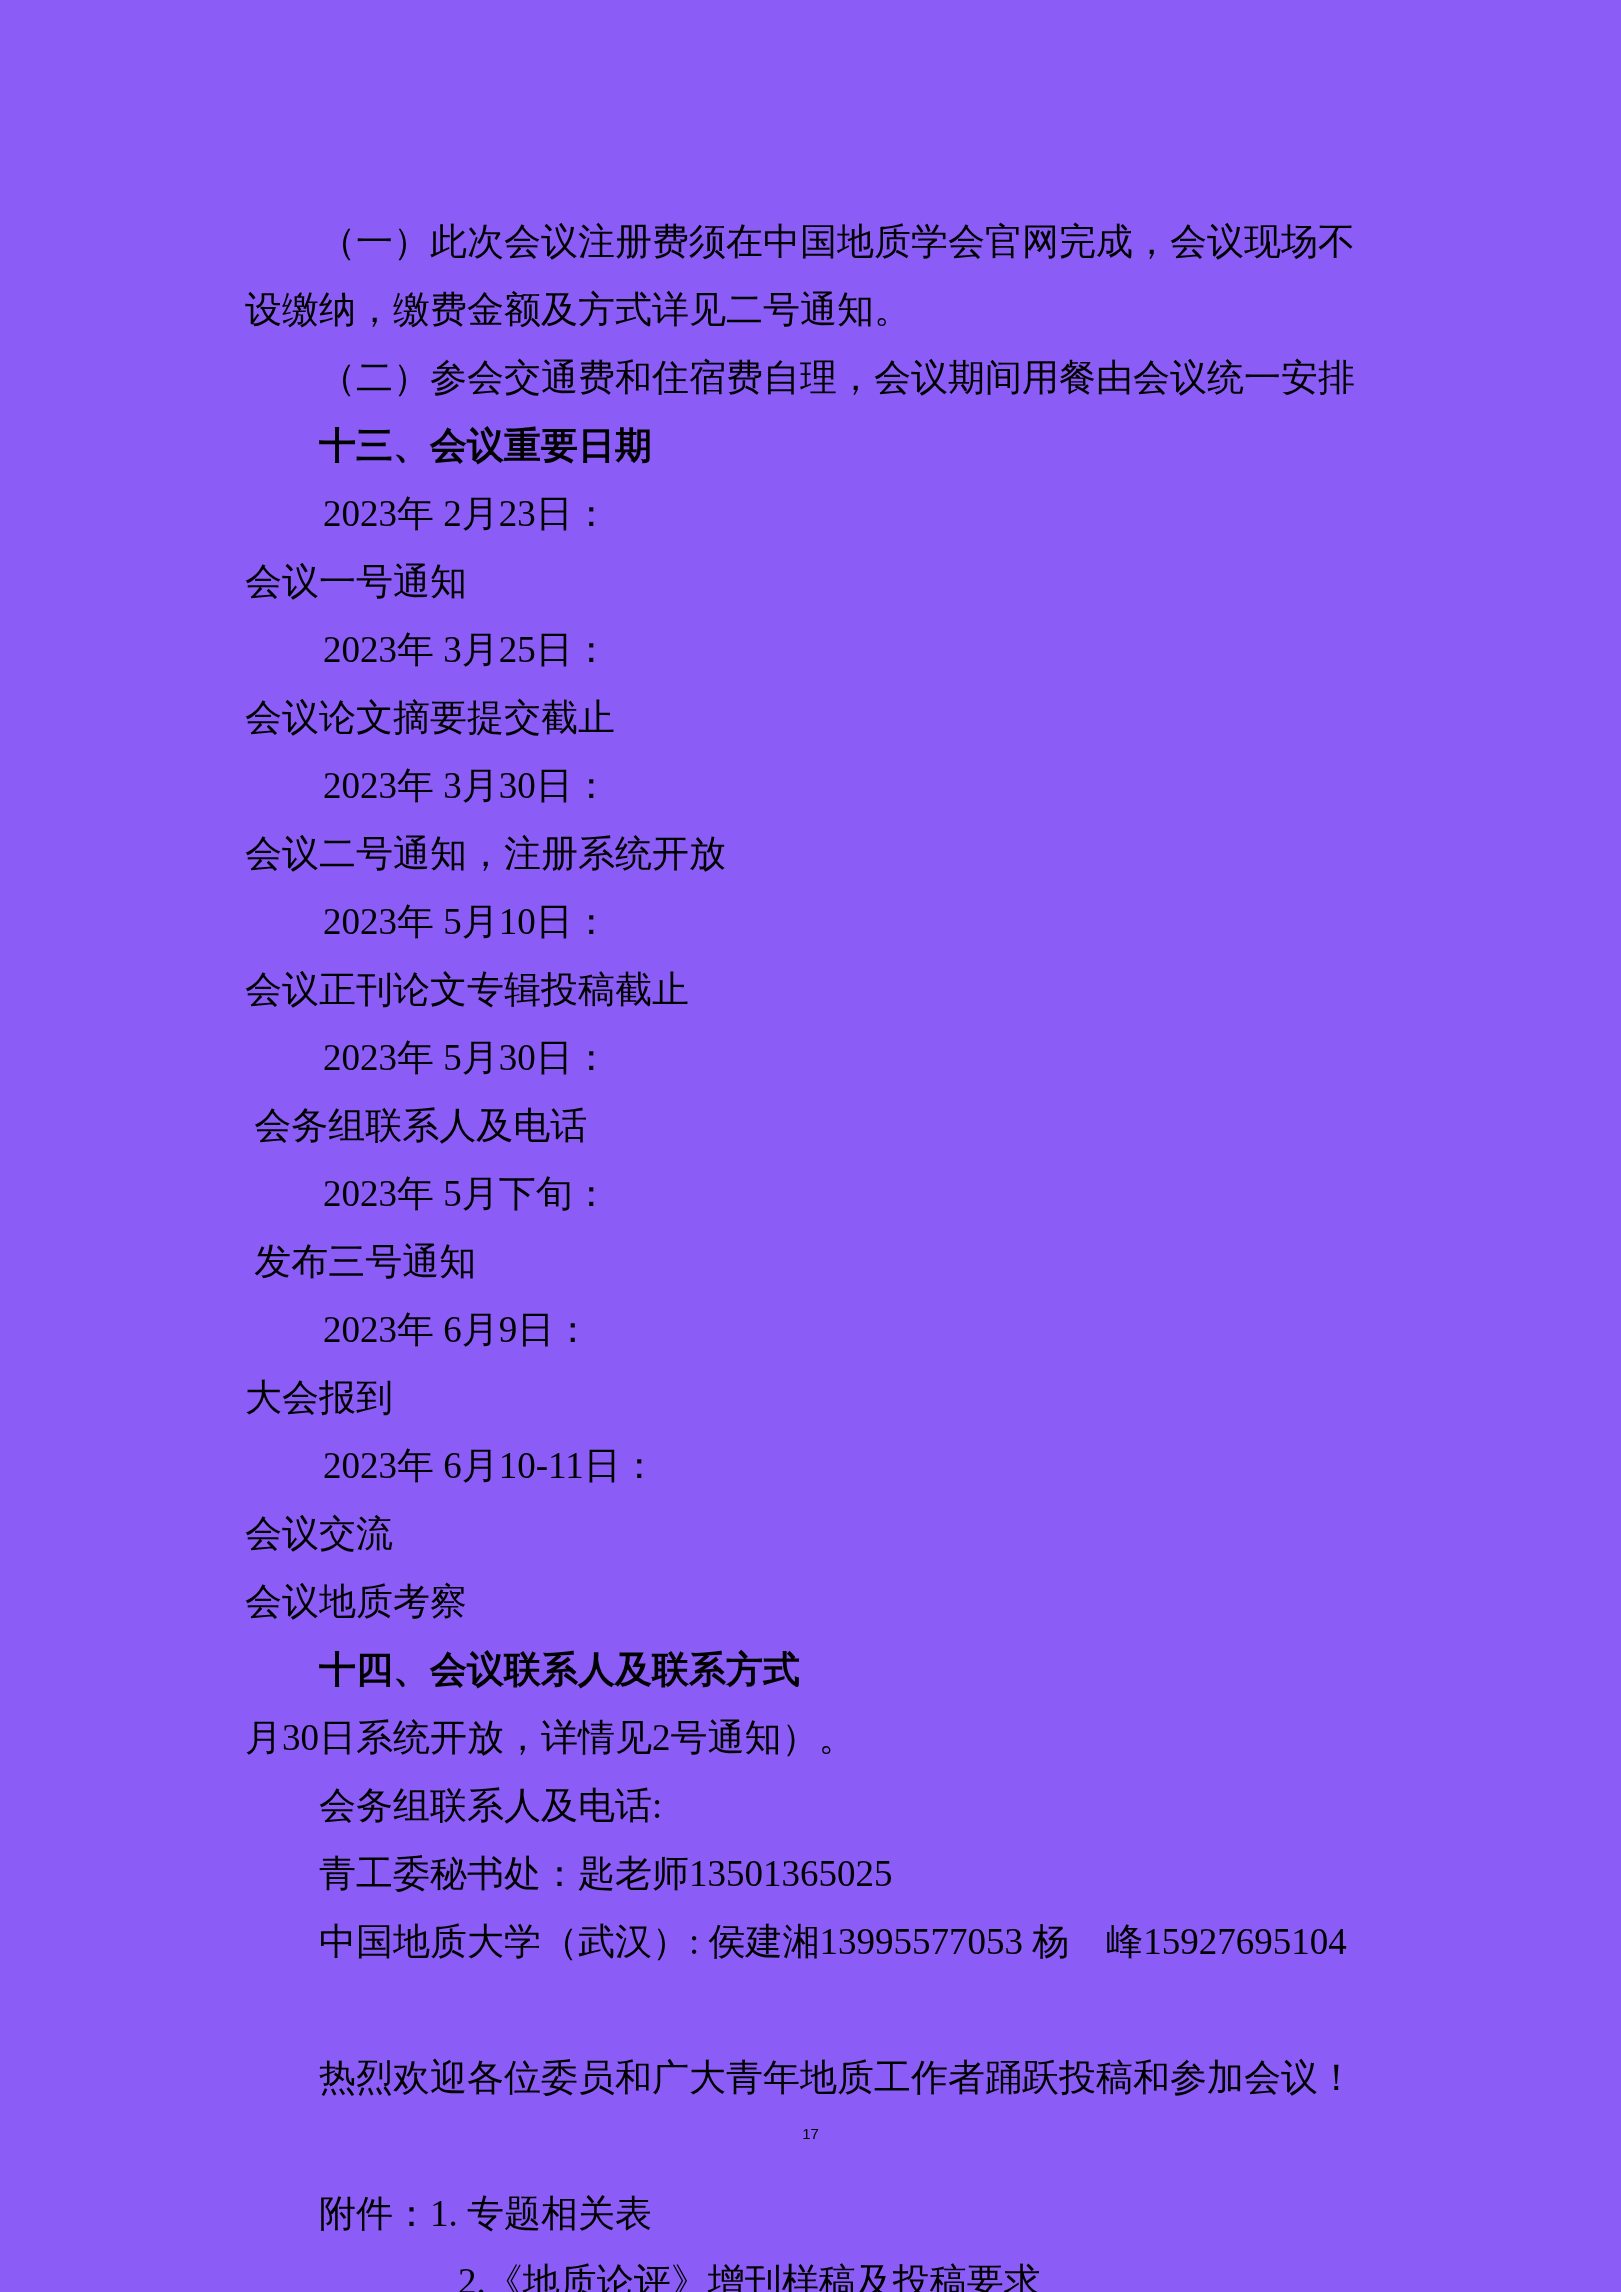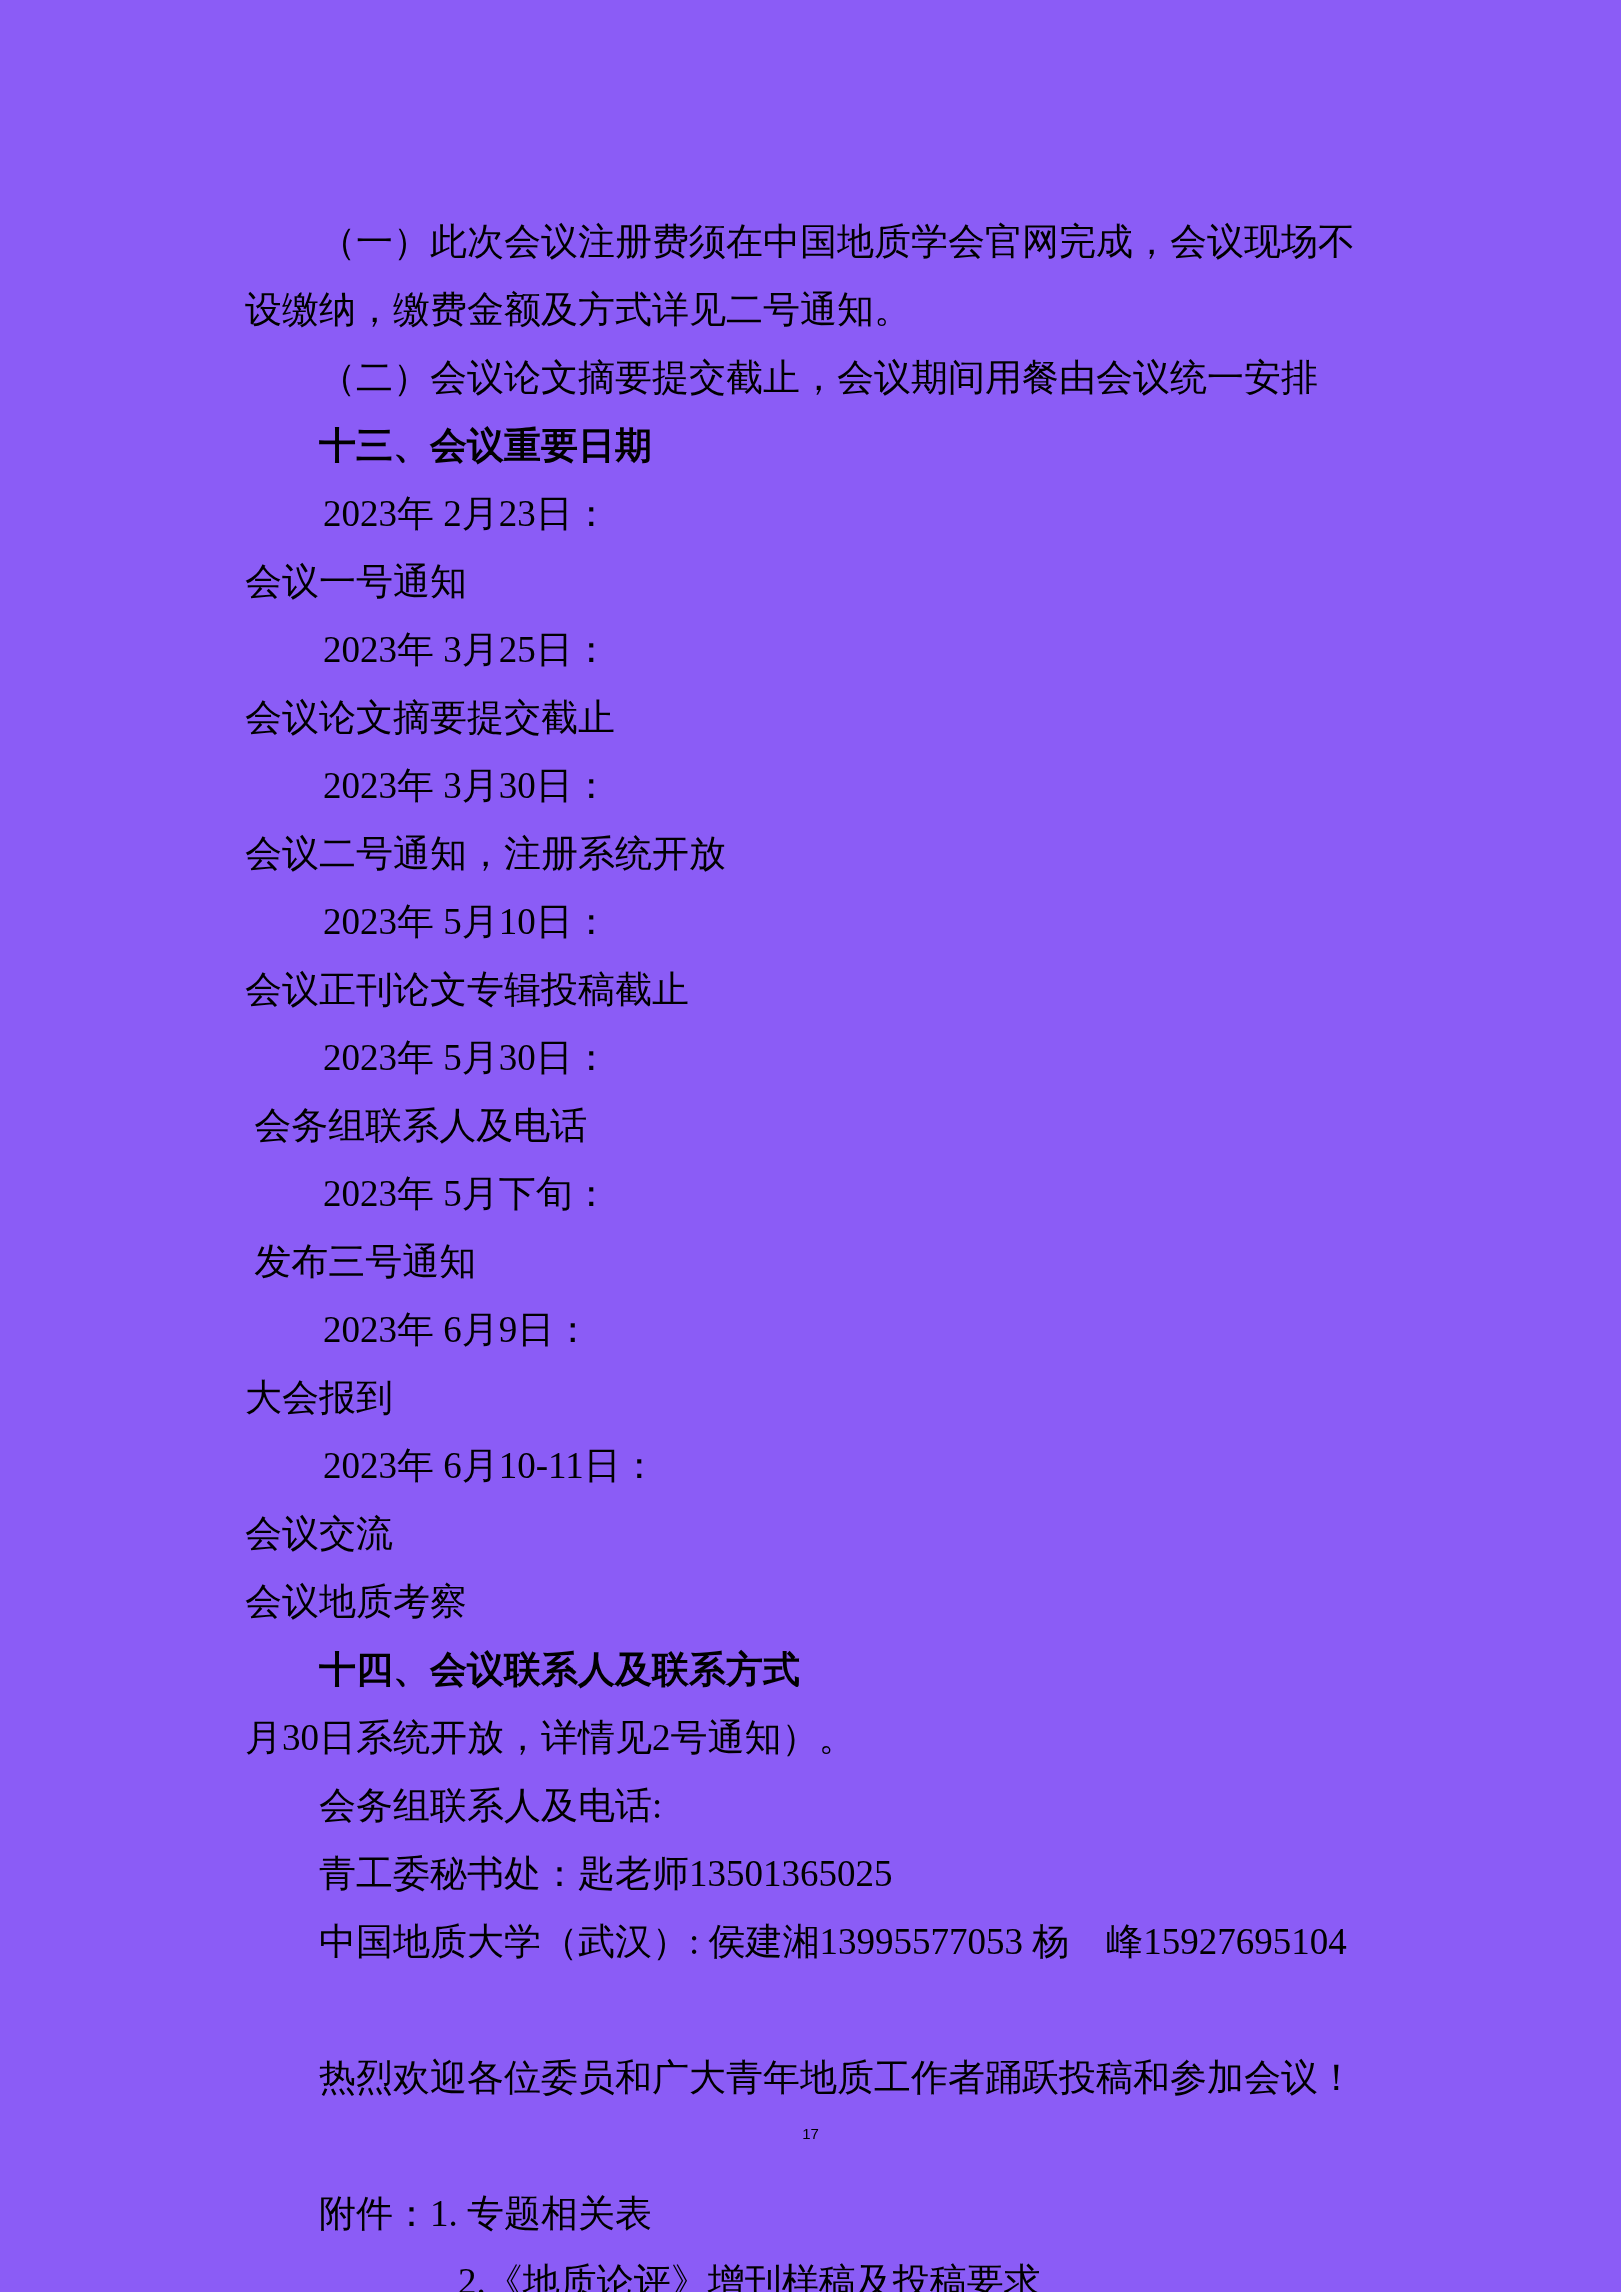--- a/index.html
+++ b/index.html
@@ -70,21 +70,21 @@
   }
 </style>
 </head>
 <body>
 
 <div class="page">
   <div class="content">
 
     <p class="line indent">（一）此次会议注册费须在中国地质学会官网完成，会议现场不</p>
     <p class="line">设缴纳，缴费金额及方式详见二号通知。</p>
-    <p class="line indent">（二）会议论文摘要提交截止，会议期间用餐由会议统一安排</p>
+    <p class="line indent">（二）参会交通费和住宿费自理，会议期间用餐由会议统一安排</p>
 
     <h2 class="heading" style="font-size:37px;">十三、会议重要日期</h2>
 
     <div class="date-row">
       <span class="date-col">2023年 2月23日：</span>
       <span class="desc-col">会议一号通知</span>
     </div>
     <div class="date-row">
       <span class="date-col">2023年 3月25日：</span>
       <span class="desc-col">会议论文摘要提交截止</span>

